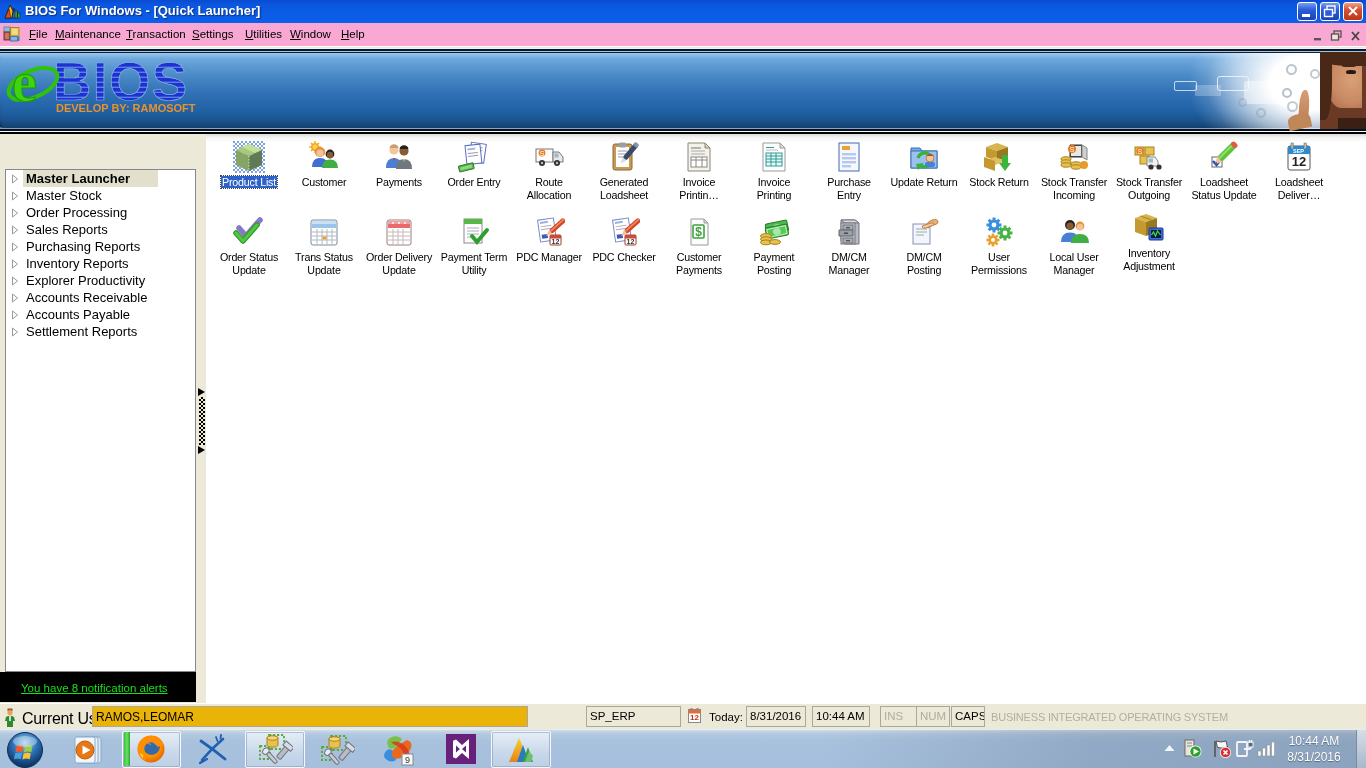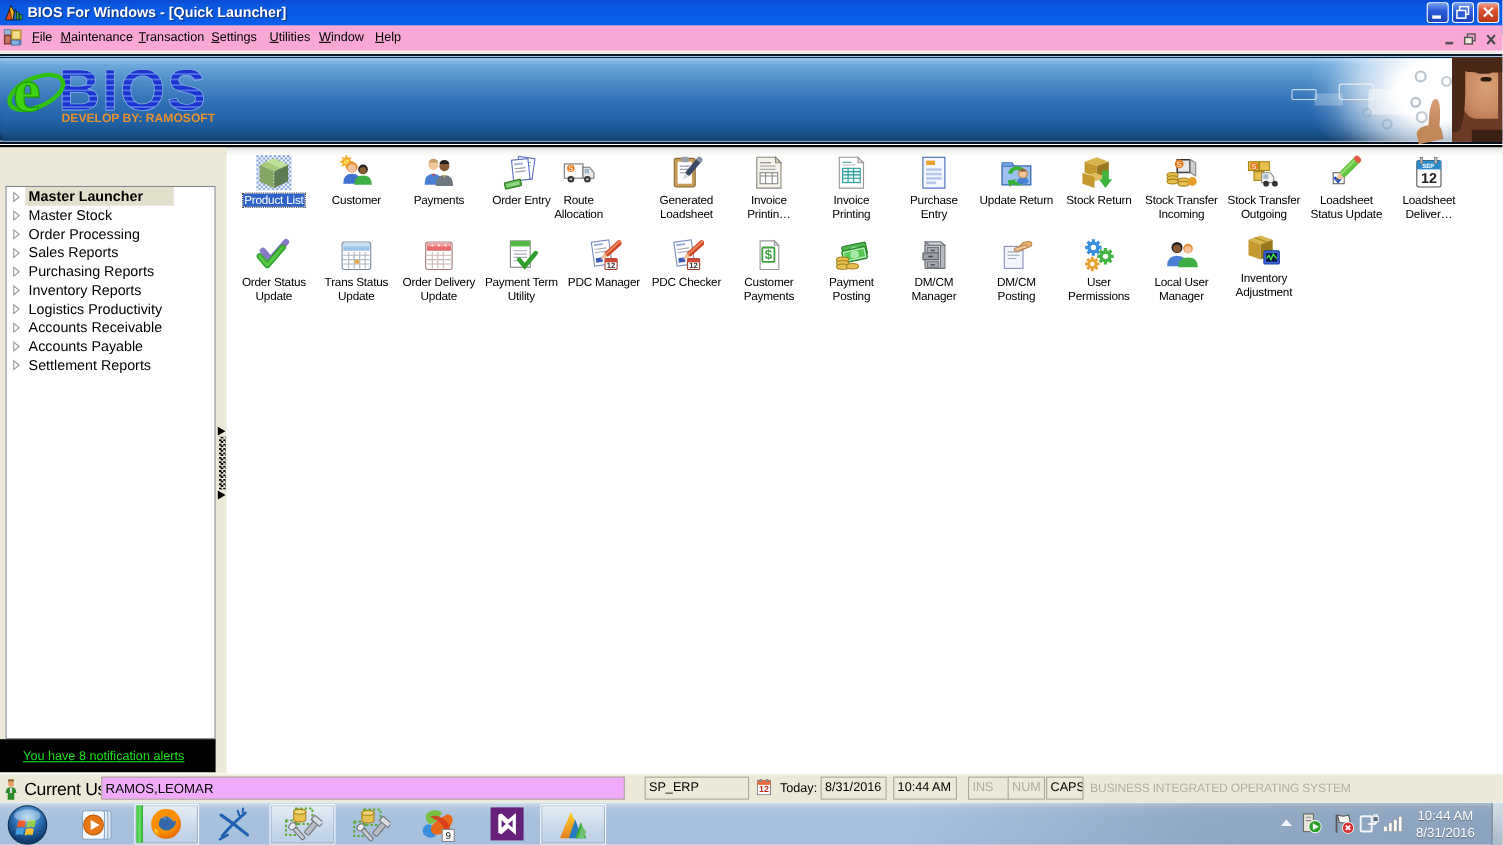--- a/index.html
+++ b/index.html
@@ -190,21 +190,21 @@
               <line x1="10" y1="12" x2="20" y2="12" stroke="#99a"></line>
               <line x1="10" y1="15" x2="20" y2="15" stroke="#99a"></line>
             </g>
 <g transform="rotate(-14 10 27)">
               <rect x="1" y="23" width="15" height="6" rx="1" fill="#57b847" stroke="#2e7a24"></rect>
               <rect x="2.5" y="24.5" width="12" height="3" fill="#8fd784"></rect>
             </g>
 </svg></div>
         <div class="lb"><span>Order Entry</span></div>
       </div>
-<div class="it" style="left:487px;top:141px">
+<div class="it" style="left:510px;top:141px">
         <div class="ic"><svg width="32" height="32" viewBox="0 0 32 32">
 <rect x="3" y="8" width="17" height="13" fill="#fdfdfd" stroke="#777"></rect>
 <circle cx="9" cy="12" r="3.4" fill="#e87b1e"></circle>
             <text x="9" y="14.5" font-size="7" fill="#fff" text-anchor="middle" font-family="Liberation Sans">S</text>
 <path d="M20 11 h6 l4 5 v5 h-10 z" fill="#e8e8e8" stroke="#777"></path>
 <rect x="21.5" y="12.5" width="4" height="4" fill="#9db6c8"></rect>
 <circle cx="9" cy="22" r="3" fill="#333"></circle>
             <circle cx="9" cy="22" r="1.2" fill="#bbb"></circle>
 <circle cx="24" cy="22" r="3" fill="#333"></circle>
             <circle cx="24" cy="22" r="1.2" fill="#bbb"></circle>
@@ -582,21 +582,21 @@
         <path d="M1.5 1 L6.5 5 L1.5 9 Z" fill="#fdfdfd" stroke="#9a9a9a"></path>
       </svg><span>Sales Reports</span></div>
 <div class="trow" style="top:239px"><svg class="tar" width="8" height="10" viewBox="0 0 8 10">
         <path d="M1.5 1 L6.5 5 L1.5 9 Z" fill="#fdfdfd" stroke="#9a9a9a"></path>
       </svg><span>Purchasing Reports</span></div>
 <div class="trow" style="top:256px"><svg class="tar" width="8" height="10" viewBox="0 0 8 10">
         <path d="M1.5 1 L6.5 5 L1.5 9 Z" fill="#fdfdfd" stroke="#9a9a9a"></path>
       </svg><span>Inventory Reports</span></div>
 <div class="trow" style="top:273px"><svg class="tar" width="8" height="10" viewBox="0 0 8 10">
         <path d="M1.5 1 L6.5 5 L1.5 9 Z" fill="#fdfdfd" stroke="#9a9a9a"></path>
-      </svg><span>Logistics Productivity</span></div>
+      </svg><span>Explorer Productivity</span></div>
 <div class="trow" style="top:290px"><svg class="tar" width="8" height="10" viewBox="0 0 8 10">
         <path d="M1.5 1 L6.5 5 L1.5 9 Z" fill="#fdfdfd" stroke="#9a9a9a"></path>
       </svg><span>Accounts Receivable</span></div>
 <div class="trow" style="top:307px"><svg class="tar" width="8" height="10" viewBox="0 0 8 10">
         <path d="M1.5 1 L6.5 5 L1.5 9 Z" fill="#fdfdfd" stroke="#9a9a9a"></path>
       </svg><span>Accounts Payable</span></div>
 <div class="trow" style="top:324px"><svg class="tar" width="8" height="10" viewBox="0 0 8 10">
         <path d="M1.5 1 L6.5 5 L1.5 9 Z" fill="#fdfdfd" stroke="#9a9a9a"></path>
       </svg><span>Settlement Reports</span></div>
 <div class="abs" style="left:198px;top:388px;width:0;height:0;border-left:7px solid #000;border-top:4px solid transparent;border-bottom:4px solid transparent"></div>
@@ -607,21 +607,21 @@
     </div>
 
 <div class="statusbar">
 <div class="abs" style="left:4px;top:4px"><svg width="12" height="20" viewBox="0 0 12 20">
 <rect x="3.5" y="0.5" width="5" height="2.5" fill="#8a5a28"></rect>
 <circle cx="6" cy="4.5" r="2.6" fill="#e8a060"></circle>
 <path d="M2 9 q4 -2.5 8 0 l1 4 h-2 l0 6 h-6 l0 -6 h-2 z" fill="#2e8a2e"></path>
 <rect x="5" y="8" width="2" height="5" fill="#d8d8d8"></rect>
 </svg></div>
 <div class="abs" style="left:22px;top:6px;font-size:16px;letter-spacing:-0.3px">Current User:</div>
-<div class="sb-box" style="left:92px;width:476px;background:#f0abfc;font-size:12px">RAMOS,LEOMAR</div>
+<div class="sb-box" style="left:92px;width:436px;background:#eab308;font-size:12px">RAMOS,LEOMAR</div>
 <div class="sb-box" style="left:586px;width:95px">SP_ERP</div>
 <svg class="abs" style="left:688px;top:4px" width="13" height="15" viewBox="0 0 13 15">
         <rect x="0.5" y="1.5" width="12" height="13" fill="#fff" stroke="#888"></rect>
         <rect x="0.5" y="1.5" width="12" height="4" fill="#e86a3a"></rect>
         <rect x="2.5" y="0" width="2" height="3" fill="#888"></rect>
         <rect x="8.5" y="0" width="2" height="3" fill="#888"></rect>
         <text x="6.5" y="12" font-size="8" fill="#c03020" text-anchor="middle" font-family="Liberation Sans" font-weight="bold">12</text>
       </svg>
 <div class="abs" style="left:709px;top:7px">Today:</div>
 <div class="sb-box" style="left:746px;width:60px">8/31/2016</div>

